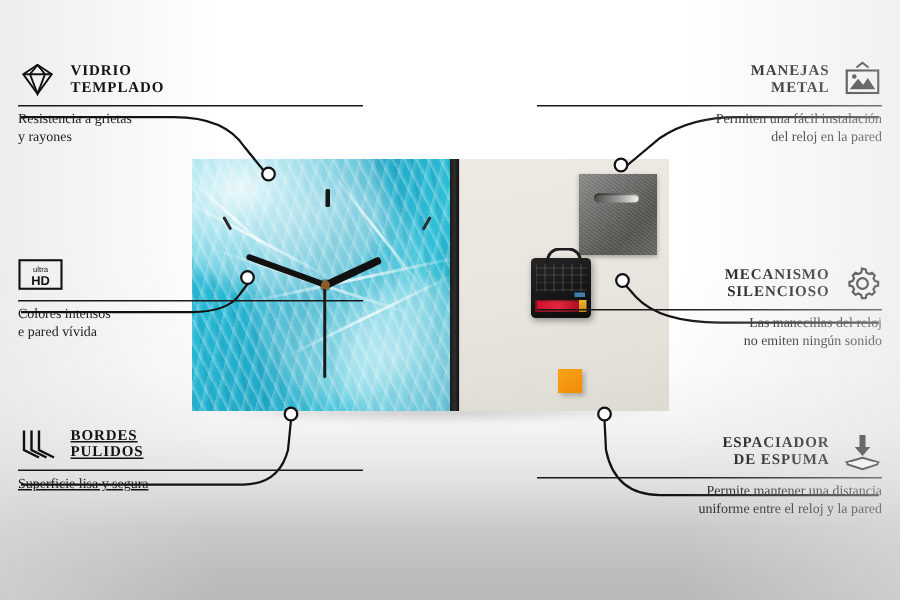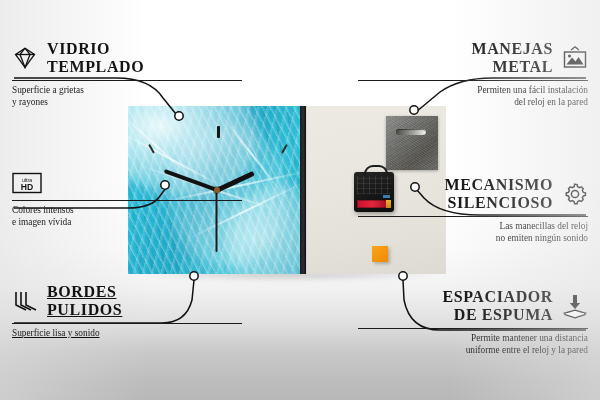--- a/index.html
+++ b/index.html
@@ -245,21 +245,21 @@
 
   .icon {
     flex: 0 0 auto;
     width: 26px;
     height: 26px;
     display: block;
   }
   .title {
     font-family: "Liberation Serif", serif;
     font-weight: bold;
-    font-size: 16px;
+    font-size: 10px;
     line-height: 1.12;
     letter-spacing: 0.6px;
     text-transform: uppercase;
     white-space: pre-line;
   }
   .rule {
     height: 1px;
     background: #1a1a1a;
     margin: 4px 0 4px 0;
   }
@@ -352,53 +352,53 @@
           <path d="M3.5 9.5 L13 3.2 L22.5 9.5 L13 22.5 Z"></path>
           <path d="M3.5 9.5 H22.5"></path>
           <path d="M8 9.5 L13 22.5 L18 9.5"></path>
           <path d="M13 3.2 L8 9.5 M13 3.2 L18 9.5"></path>
         </svg>
       </span>
       <div class="title">VIDRIO
 TEMPLADO</div>
     </div>
     <div class="rule"></div>
-    <div class="desc">Superficie a grietas
+    <div class="desc">Resistencia a grietas
 y rayones</div>
   </div>
 
   <div class="callout left" style="top:170px;">
     <div class="head">
       <span class="icon">
         <svg viewBox="0 0 30 26" width="30" height="26">
           <rect x="1" y="3.5" width="28" height="19" fill="none" stroke="#111" stroke-width="1.4"></rect>
           <text x="15" y="11.5" font-family="Liberation Sans, sans-serif" font-size="5.2" text-anchor="middle" fill="#111">ultra</text>
           <text x="15" y="20" font-family="Liberation Sans, sans-serif" font-size="8.6" font-weight="bold" text-anchor="middle" fill="#111">HD</text>
         </svg>
       </span>
     </div>
     <div class="rule"></div>
     <div class="desc">Colores intensos
-e imagen vívida</div>
+e pared vívida</div>
   </div>
 
   <div class="callout left" style="top:283px;text-decoration:underline;">
     <div class="head">
       <span class="icon">
         <svg viewBox="0 0 26 26" width="26" height="26" stroke="#111" stroke-width="1.6" fill="none">
           <path d="M4 4 L4 17 L14 22"></path>
           <path d="M9 4 L9 17 L19 22"></path>
           <path d="M14 4 L14 17 L24 22"></path>
         </svg>
       </span>
       <div class="title">BORDES
 PULIDOS</div>
     </div>
     <div class="rule"></div>
-    <div class="desc">Superficie lisa y sonido</div>
+    <div class="desc">Superficie lisa y segura</div>
   </div>
 
   <div class="callout right" style="top:40px;">
     <div class="head">
       <span class="icon">
         <svg viewBox="0 0 26 26" width="26" height="26" fill="none" stroke="#111" stroke-width="1.3">
           <path d="M9 5 L13 1.8 L17 5"></path>
           <rect x="2.5" y="7" width="21" height="15" stroke="#111" stroke-width="1.4"></rect>
           <path d="M4.5 19.5 L10 12.5 L13.5 16.5 L16.5 12 L21.5 19.5 Z" fill="#111" stroke="none"></path>
           <circle cx="7.5" cy="11" r="1.5" fill="#111" stroke="none"></circle>

